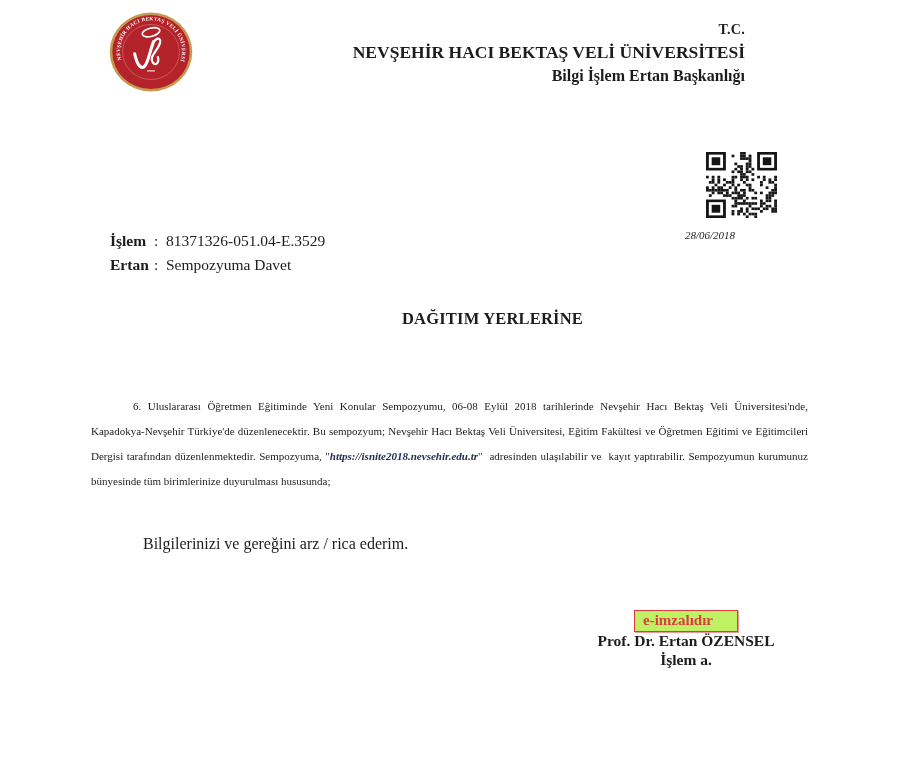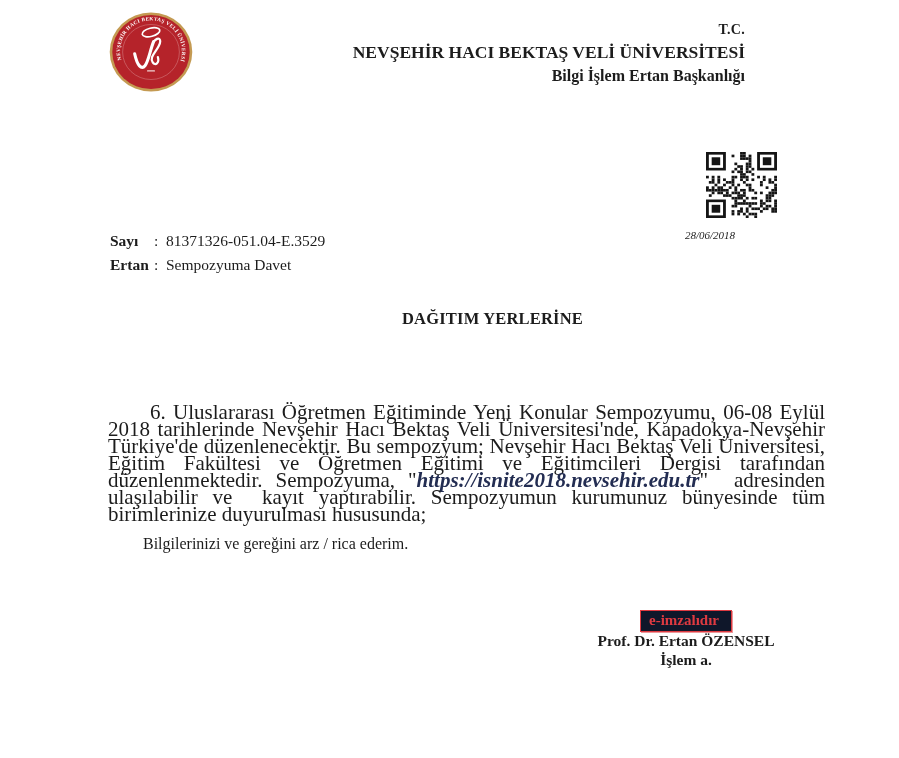--- a/index.html
+++ b/index.html
@@ -26,31 +26,31 @@
   
   .date{position:absolute;left:685px;top:229px;width:120px;text-align:left;font-size:11px;font-style:italic;}
   
   .meta{position:absolute;left:110px;top:229px;font-size:15.5px;line-height:24px;}
   .meta-label{display:inline-block;width:44px;font-weight:bold;}
   .meta-sep{display:inline-block;width:12px;}
   
   .heading{position:absolute;left:0;top:309px;width:899px;text-align:center;font-weight:bold;font-size:16.5px;letter-spacing:.2px;margin-left:43px;}
   
   .body-par{
-    position:absolute;left:108px;top:383px;width:717px;
-    font-size:21px;line-height:17px;text-align:justify;text-indent:42px;
+    position:absolute;left:91px;top:383px;width:717px;
+    font-size:11px;line-height:25px;text-align:justify;text-indent:42px;
   }
   .url{font-weight:bold;font-style:italic;color:var(--url-blue);}
   .closing{position:absolute;left:143px;top:535px;font-size:16px;}
   
   .signature{position:absolute;left:536px;top:610px;width:300px;text-align:center;}
   .stamp{
     display:inline-block;color:var(--stamp-red);border:1px solid var(--stamp-red);
     box-shadow:1px 1px 0 #e9989b;font-weight:bold;font-size:15px;
-    padding:1px 12px 2px 8px;background:#0f172a;
+    padding:1px 24px 2px 8px;background:#bef264;
   }
   .sig-name{font-weight:bold;font-size:15.5px;line-height:18.5px;}
   .sig-line{font-weight:bold;font-size:15.5px;line-height:18.5px;}
 </style>
 </head>
 <body>
 
 <div class="page">
 
   <svg class="logo" viewBox="0 0 100 100" aria-hidden="true">
@@ -262,21 +262,21 @@
         <rect x="0" y="18" width="7" height="7"></rect>
         <rect x="1" y="19" width="5" height="5" fill="#fff"></rect>
         <rect x="2" y="20" width="3" height="3"></rect>
       </g>
   </svg>
 
   <div class="date">28/06/2018</div>
 
   <div class="meta">
     <div>
-      <span class="meta-label">Sayı</span><span class="meta-sep">:</span><span>81371326-051.04-E.3529</span>
+      <span class="meta-label">İşlem</span><span class="meta-sep">:</span><span>81371326-051.04-E.3529</span>
     </div>
     <div>
       <span class="meta-label">Ertan</span><span class="meta-sep">:</span><span>Sempozyuma Davet</span>
     </div>
   </div>
 
   <div class="heading">DAĞITIM YERLERİNE</div>
 
   <p class="body-par"><span>6. Uluslararası Öğretmen Eğitiminde Yeni Konular Sempozyumu, 06-08 Eylül 2018 tarihlerinde Nevşehir Hacı Bektaş Veli Üniversitesi'nde, Kapadokya-Nevşehir Türkiye'de düzenlenecektir. Bu sempozyum; Nevşehir Hacı Bektaş Veli Üniversitesi, Eğitim Fakültesi ve Öğretmen Eğitimi ve Eğitimcileri Dergisi tarafından düzenlenmektedir. Sempozyuma, "</span><span class="url">https://isnite2018.nevsehir.edu.tr</span><span>"&nbsp; adresinden ulaşılabilir ve &nbsp;kayıt yaptırabilir. Sempozyumun kurumunuz bünyesinde tüm birimlerinize duyurulması hususunda;</span></p>
 

